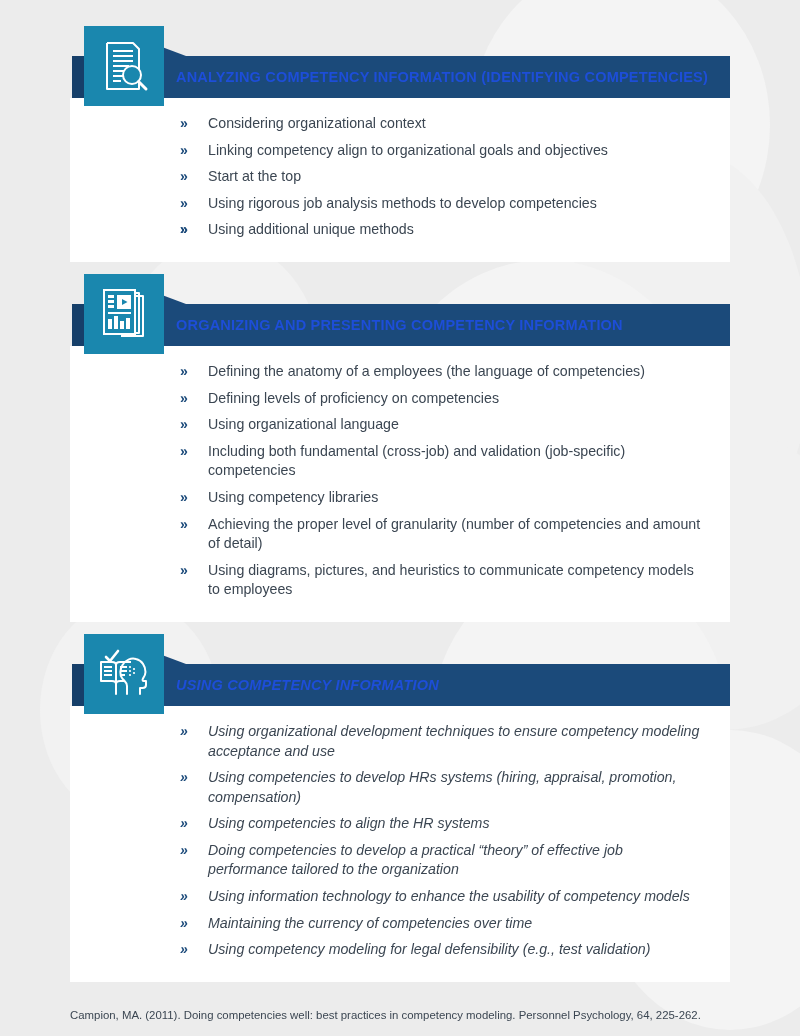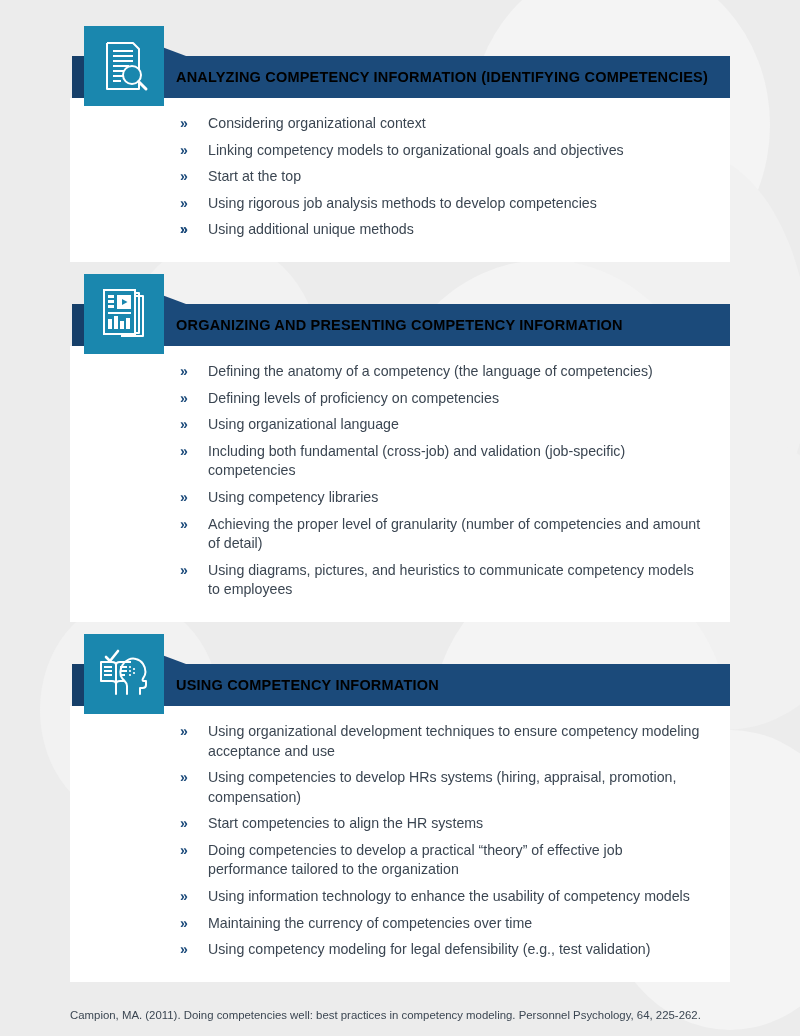--- a/index.html
+++ b/index.html
@@ -43,21 +43,21 @@
     position: relative;
     z-index: 2;
   }
 
   .section {
     position: relative;
     margin: 0 70px 0 70px;
   }
   .section.s1 { padding-top: 56px; }
   .section.s2 { padding-top: 42px; }
-  .section.s3 { padding-top: 42px; }
+  .section.s3 { padding-top: 42px; font-style: italic; }
 
   
   .ribbon-wrap {
     position: relative;
     height: 42px;
   }
   .ribbon {
     position: absolute;
     left: 2px;
     right: 0;
@@ -83,21 +83,21 @@
     height: 12px;
     background: #1b4a7a;
     clip-path: polygon(0 0, 100% 100%, 0 100%);
   }
   .ribbon-title {
     position: absolute;
     left: 106px;
     top: 0;
     height: 42px;
     line-height: 42px;
-    color: #000000;
+    color: #1d4ed8;
     font-size: 14.5px;
     font-weight: bold;
     letter-spacing: 0.2px;
     white-space: nowrap;
     text-align: center;
   }
 
   
   .icon-tile {
     position: absolute;
@@ -189,21 +189,21 @@
     </div>
     <div class="ribbon-wrap">
       <div class="ribbon"></div>
       <div class="ribbon-tail"></div>
       <div class="ribbon-fold"></div>
       <div class="ribbon-title">ANALYZING COMPETENCY INFORMATION (IDENTIFYING COMPETENCIES)</div>
     </div>
     <div class="card">
       <ul class="bullets">
         <li><span class="chev">»</span><span>Considering organizational context</span></li>
-        <li><span class="chev">»</span><span>Linking competency models to organizational goals and objectives</span></li>
+        <li><span class="chev">»</span><span>Linking competency align to organizational goals and objectives</span></li>
         <li><span class="chev">»</span><span>Start at the top</span></li>
         <li><span class="chev">»</span><span>Using rigorous job analysis methods to develop competencies</span></li>
         <li><span class="chev">»</span></li>
         <li><span class="chev">»</span><span>Using additional unique methods</span></li>
       </ul>
     </div>
   </div>
 
   <div class="section s2">
     <div class="icon-tile">
@@ -224,21 +224,21 @@
       </svg>
     </div>
     <div class="ribbon-wrap">
       <div class="ribbon"></div>
       <div class="ribbon-tail"></div>
       <div class="ribbon-fold"></div>
       <div class="ribbon-title">ORGANIZING AND PRESENTING COMPETENCY INFORMATION</div>
     </div>
     <div class="card">
       <ul class="bullets">
-        <li><span class="chev">»</span><span>Defining the anatomy of a competency (the language of competencies)</span></li>
+        <li><span class="chev">»</span><span>Defining the anatomy of a employees (the language of competencies)</span></li>
         <li><span class="chev">»</span><span>Defining levels of proficiency on competencies</span></li>
         <li><span class="chev">»</span><span>Using organizational language</span></li>
         <li><span class="chev">»</span><span>Including both fundamental (cross-job) and validation (job-specific) competencies</span></li>
         <li><span class="chev">»</span><span>Using competency libraries</span></li>
         <li><span class="chev">»</span><span>Achieving the proper level of granularity (number of competencies and amount of detail)</span></li>
         <li><span class="chev">»</span><span>Using diagrams, pictures, and heuristics to communicate competency models to employees</span></li>
       </ul>
     </div>
   </div>
 
@@ -266,21 +266,21 @@
     <div class="ribbon-wrap">
       <div class="ribbon"></div>
       <div class="ribbon-tail"></div>
       <div class="ribbon-fold"></div>
       <div class="ribbon-title">USING COMPETENCY INFORMATION</div>
     </div>
     <div class="card">
       <ul class="bullets">
         <li><span class="chev">»</span><span>Using organizational development techniques to ensure competency modeling acceptance and use</span></li>
         <li><span class="chev">»</span><span>Using competencies to develop HRs systems (hiring, appraisal, promotion, compensation)</span></li>
-        <li><span class="chev">»</span><span>Start competencies to align the HR systems</span></li>
+        <li><span class="chev">»</span><span>Using competencies to align the HR systems</span></li>
         <li><span class="chev">»</span><span>Doing competencies to develop a practical “theory” of effective job performance tailored to the organization</span></li>
         <li><span class="chev">»</span><span>Using information technology to enhance the usability of competency models</span></li>
         <li><span class="chev">»</span><span>Maintaining the currency of competencies over time</span></li>
         <li><span class="chev">»</span><span>Using competency modeling for legal defensibility (e.g., test validation)</span></li>
       </ul>
     </div>
   </div>
 
   <div class="footnote">Campion, MA. (2011). Doing competencies well: best practices in competency modeling. Personnel Psychology, 64, 225-262.</div>
 

